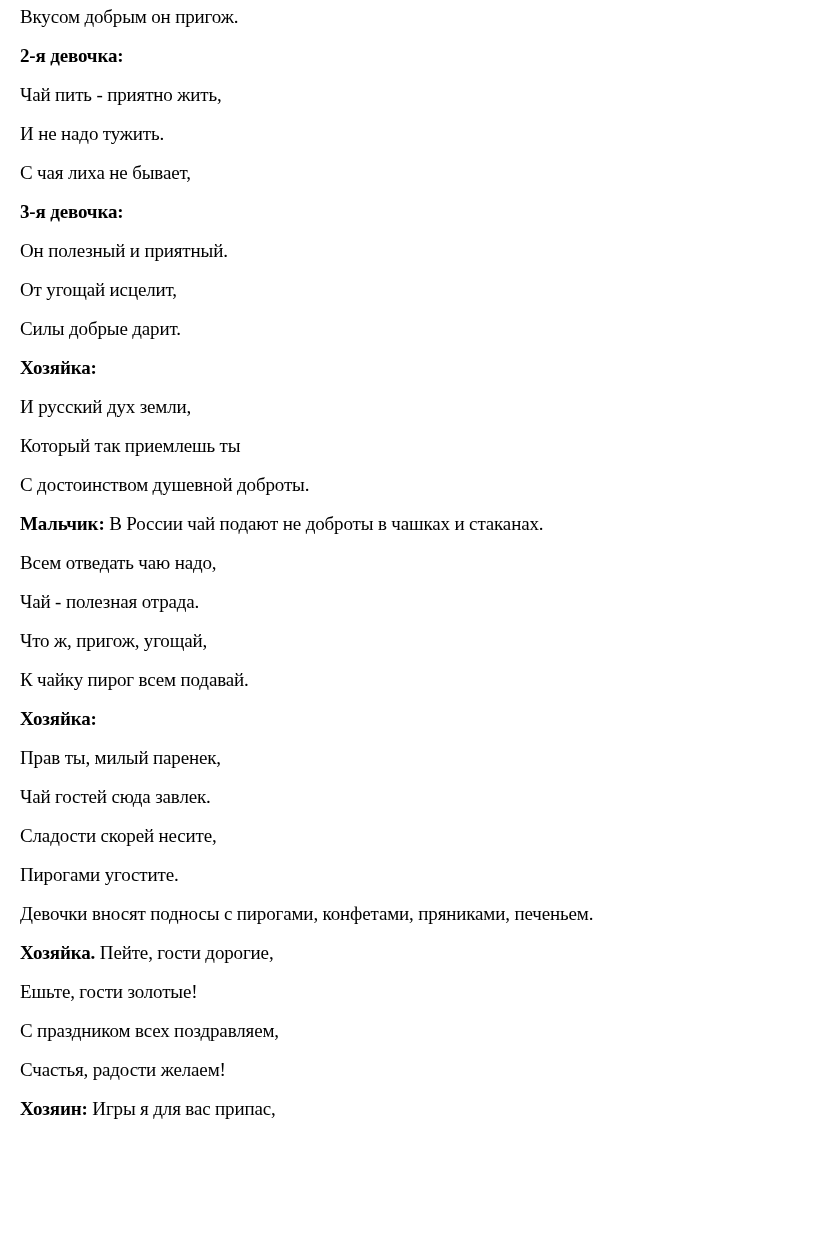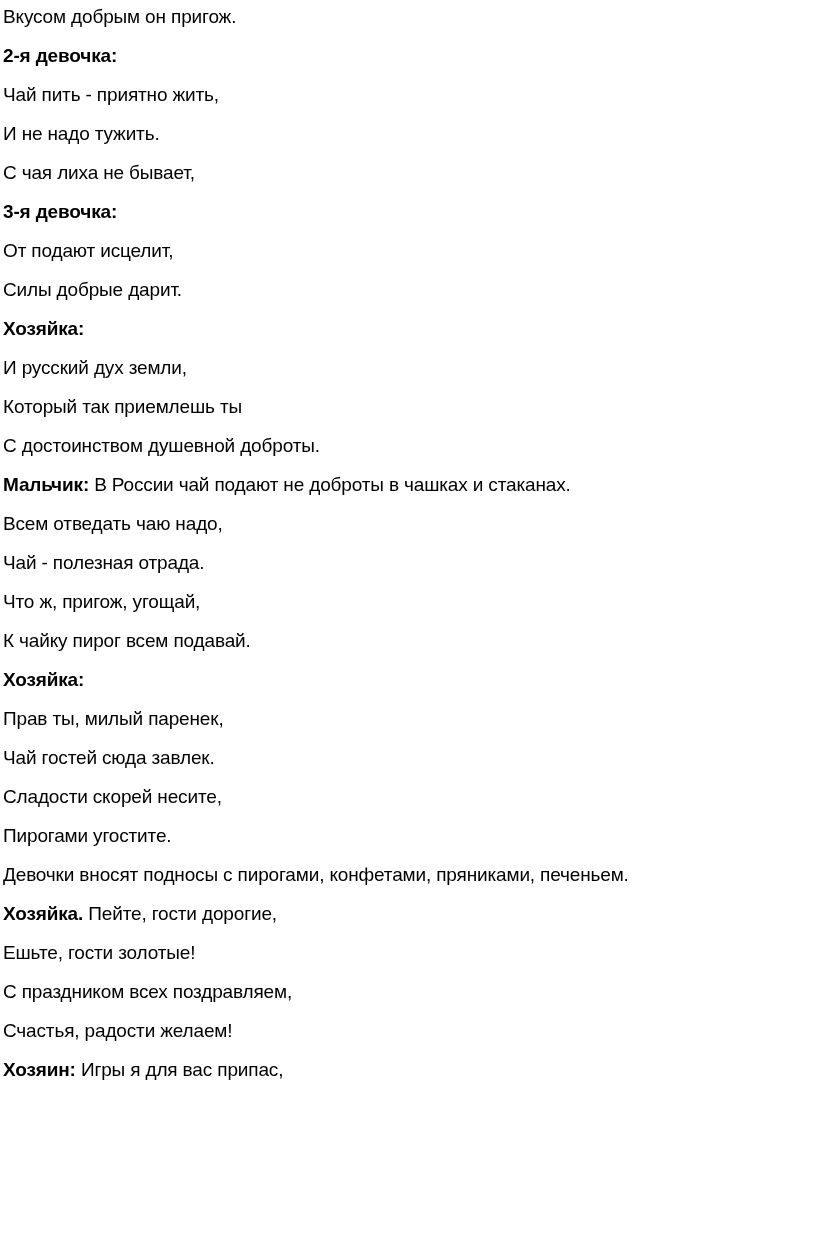--- a/index.html
+++ b/index.html
@@ -11,22 +11,23 @@
     width: 816px;
     height: 1258px;
     overflow: hidden;
     font-family: "Liberation Sans", "DejaVu Sans", sans-serif;
     color: #000000;
   }
   .doc-page {
     box-sizing: border-box;
     width: 816px;
     height: 1258px;
-    padding: 5px 24px 0 3px;
+    padding: 5px 24px 0 20px;
     background: #ffffff;
+    font-family: Liberation Serif, serif;
   }
   p.para {
     margin: 0 0 16px 0;
     font-size: 19px;
     line-height: 23px;
     font-weight: 400;
     letter-spacing: -0.15px;
     white-space: nowrap;
   }
   p.para .speaker {
@@ -45,22 +46,23 @@
   <p class="para"><span class="speaker"></span><span class="line-text">Чай пить - приятно жить,</span></p>
 
   <p class="para"><span class="speaker"></span><span class="line-text">И не надо тужить.</span></p>
 
   <p class="para"><span class="speaker"></span><span class="line-text">С чая лиха не бывает,</span></p>
 
 
   <p class="para"><span class="speaker">3-я девочка:</span><span class="line-text"></span></p>
 
 
+  <p class="para"><span class="speaker"></span><span class="line-text">Он полезный и приятный.</span></p>
 
-  <p class="para"><span class="speaker"></span><span class="line-text">От подают исцелит,</span></p>
+  <p class="para"><span class="speaker"></span><span class="line-text">От угощай исцелит,</span></p>
 
   <p class="para"><span class="speaker"></span><span class="line-text">Силы добрые дарит.</span></p>
 
   <p class="para"><span class="speaker">Хозяйка:</span><span class="line-text"></span></p>
 
 
   <p class="para"><span class="speaker"></span><span class="line-text">И русский дух земли,</span></p>
 
   <p class="para"><span class="speaker"></span><span class="line-text">Который так приемлешь ты</span></p>
 

